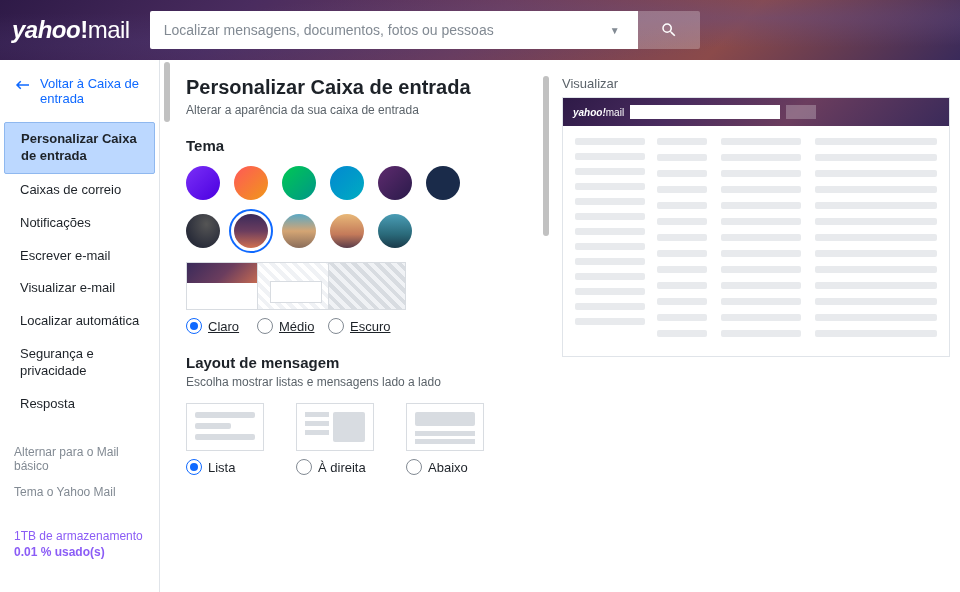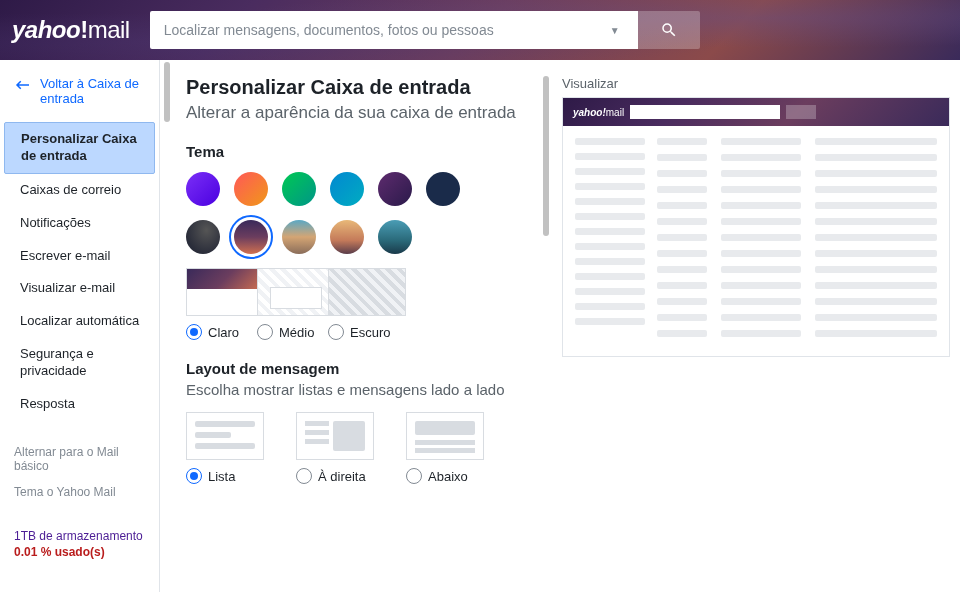--- a/index.html
+++ b/index.html
@@ -22,48 +22,48 @@
 .sb-scroll { position: absolute; right: -14px; top: 2px; bottom: 2px; width: 12px; }
 .sb-scroll::before { content: ''; position: absolute; top: 0; left: 3px; width: 6px; height: 60px; background: #c1c1c1; border-radius: 3px; }
 .back-link { display: flex; align-items: flex-start; gap: 8px; color: #0f69ff; font-size: 13px; padding: 2px 10px 10px 10px; cursor: pointer; }
 .back-link svg { width: 18px; height: 14px; margin-top: 2px; flex-shrink: 0; }
 .nav-list { list-style: none; margin-top: 6px; }
 .nav-item { padding: 8px 10px 8px 16px; font-size: 13px; color: #1d2228; cursor: pointer; line-height: 1.3; }
 .nav-item.active { background: #bcd8ff; font-weight: 600; border: 1px solid #8fb8ef; border-radius: 2px; }
 .nav-foot { margin-top: 18px; padding: 0 10px; }
 .nav-foot-item { font-size: 12px; color: #828a93; padding: 6px 0; cursor: pointer; }
 .storage { margin-top: 24px; font-size: 12px; padding: 0 10px; }
-.storage-line1 { color: #4c1d95; }
-.storage-line2 { color: #b91c1c; font-weight: 700; margin-top: 2px; }
+.storage-line1 { color: #8b5cf6; }
+.storage-line2 { color: #8b5cf6; font-weight: 700; margin-top: 2px; }
 
 .main { flex: 1; display: flex; padding: 16px 10px 10px 26px; gap: 10px; overflow: hidden; }
 .settings-col { flex: 0 0 366px; overflow-y: auto; position: relative; }
 .settings-scroll { position: absolute; right: 0; top: 0; bottom: 0; width: 12px; }
 .settings-scroll::before { content: ''; position: absolute; top: 0; left: 3px; width: 6px; height: 160px; background: #c1c1c1; border-radius: 3px; }
 .h1 { font-size: 20px; font-weight: 600; margin-bottom: 4px; }
-.sub { font-size: 17px; color: #5b636a; margin-bottom: 20px; }
+.sub { font-size: 12px; color: #5b636a; margin-bottom: 20px; }
 .h2 { font-size: 15px; font-weight: 700; margin-bottom: 12px; margin-top: 20px; }
-.sub2 { font-size: 15px; color: #5b636a; margin-top: -8px; margin-bottom: 14px; }
+.sub2 { font-size: 12px; color: #5b636a; margin-top: -8px; margin-bottom: 14px; }
 .theme-row { display: flex; gap: 14px; margin-bottom: 14px; }
 .swatch { width: 34px; height: 34px; border-radius: 50%; cursor: pointer; position: relative; }
 .swatch.selected::before { content: ''; position: absolute; inset: -5px; border: 2px solid #0f69ff; border-radius: 50%; }
 .sw0 { background: linear-gradient(135deg, #7b2ff7, #4a00e0); }
 .sw1 { background: linear-gradient(135deg, #ff5858, #f09819); }
 .sw2 { background: linear-gradient(135deg, #00c853, #009688); }
 .sw3 { background: linear-gradient(135deg, #0288d1, #00acc1); }
 .sw4 { background: linear-gradient(135deg, #5e2b6e, #2a1a4a); }
 .sw5 { background: #1a2b4a; }
 .sw6 { background: radial-gradient(ellipse at 60% 30%, #555 0%, #2a2d3a 70%); }
 .sw7 { background: linear-gradient(180deg, #3a2a5a 0%, #6b3d5e 50%, #d07050 100%); }
 .sw8 { background: linear-gradient(180deg, #5ba8c4 0%, #d4a574 50%, #8a6d5a 100%); }
 .sw9 { background: linear-gradient(180deg, #e8b878 0%, #c47a5a 60%, #5a3d4a 100%); }
 .sw10 { background: linear-gradient(180deg, #4a9db5 0%, #2a6a7a 60%, #1a3a4a 100%); }
 
 .mode-row { display: flex; gap: 14px; margin-bottom: 10px; }
-.mode-card { width: 57px; cursor: pointer; }
+.mode-card { width: 57px; cursor: pointer; text-decoration: underline; }
 .mode-thumb { width: 78px; height: 48px; border: 1px solid #d8dce1; background: #fff; margin-bottom: 8px; position: relative; overflow: hidden; }
 .mode-thumb.claro { }
 .mode-thumb.claro::before { content: ''; position: absolute; top: 0; left: 0; right: 0; height: 20px; background: linear-gradient(135deg, #3a2a5a, #6b3d5e, #d07050); }
 .mode-thumb.medio::before { content: ''; position: absolute; inset: 0; background: repeating-linear-gradient(45deg, #f0f2f5 0 4px, #fff 4px 8px); }
 .mode-thumb.medio::after { content: ''; position: absolute; top: 18px; left: 12px; right: 12px; bottom: 6px; background: #fff; border: 1px solid #d8dce1; }
 .mode-thumb.escuro::before { content: ''; position: absolute; inset: 0; background: repeating-linear-gradient(45deg, #d8dce1 0 4px, #f0f2f5 4px 8px); }
 .radio-row { display: flex; align-items: center; gap: 6px; }
 .radio { width: 16px; height: 16px; border: 1.5px solid #828a93; border-radius: 50%; position: relative; flex-shrink: 0; }
 .radio.checked { border-color: #0f69ff; }
 .radio.checked::after { content: ''; position: absolute; inset: 3px; background: #0f69ff; border-radius: 50%; }

